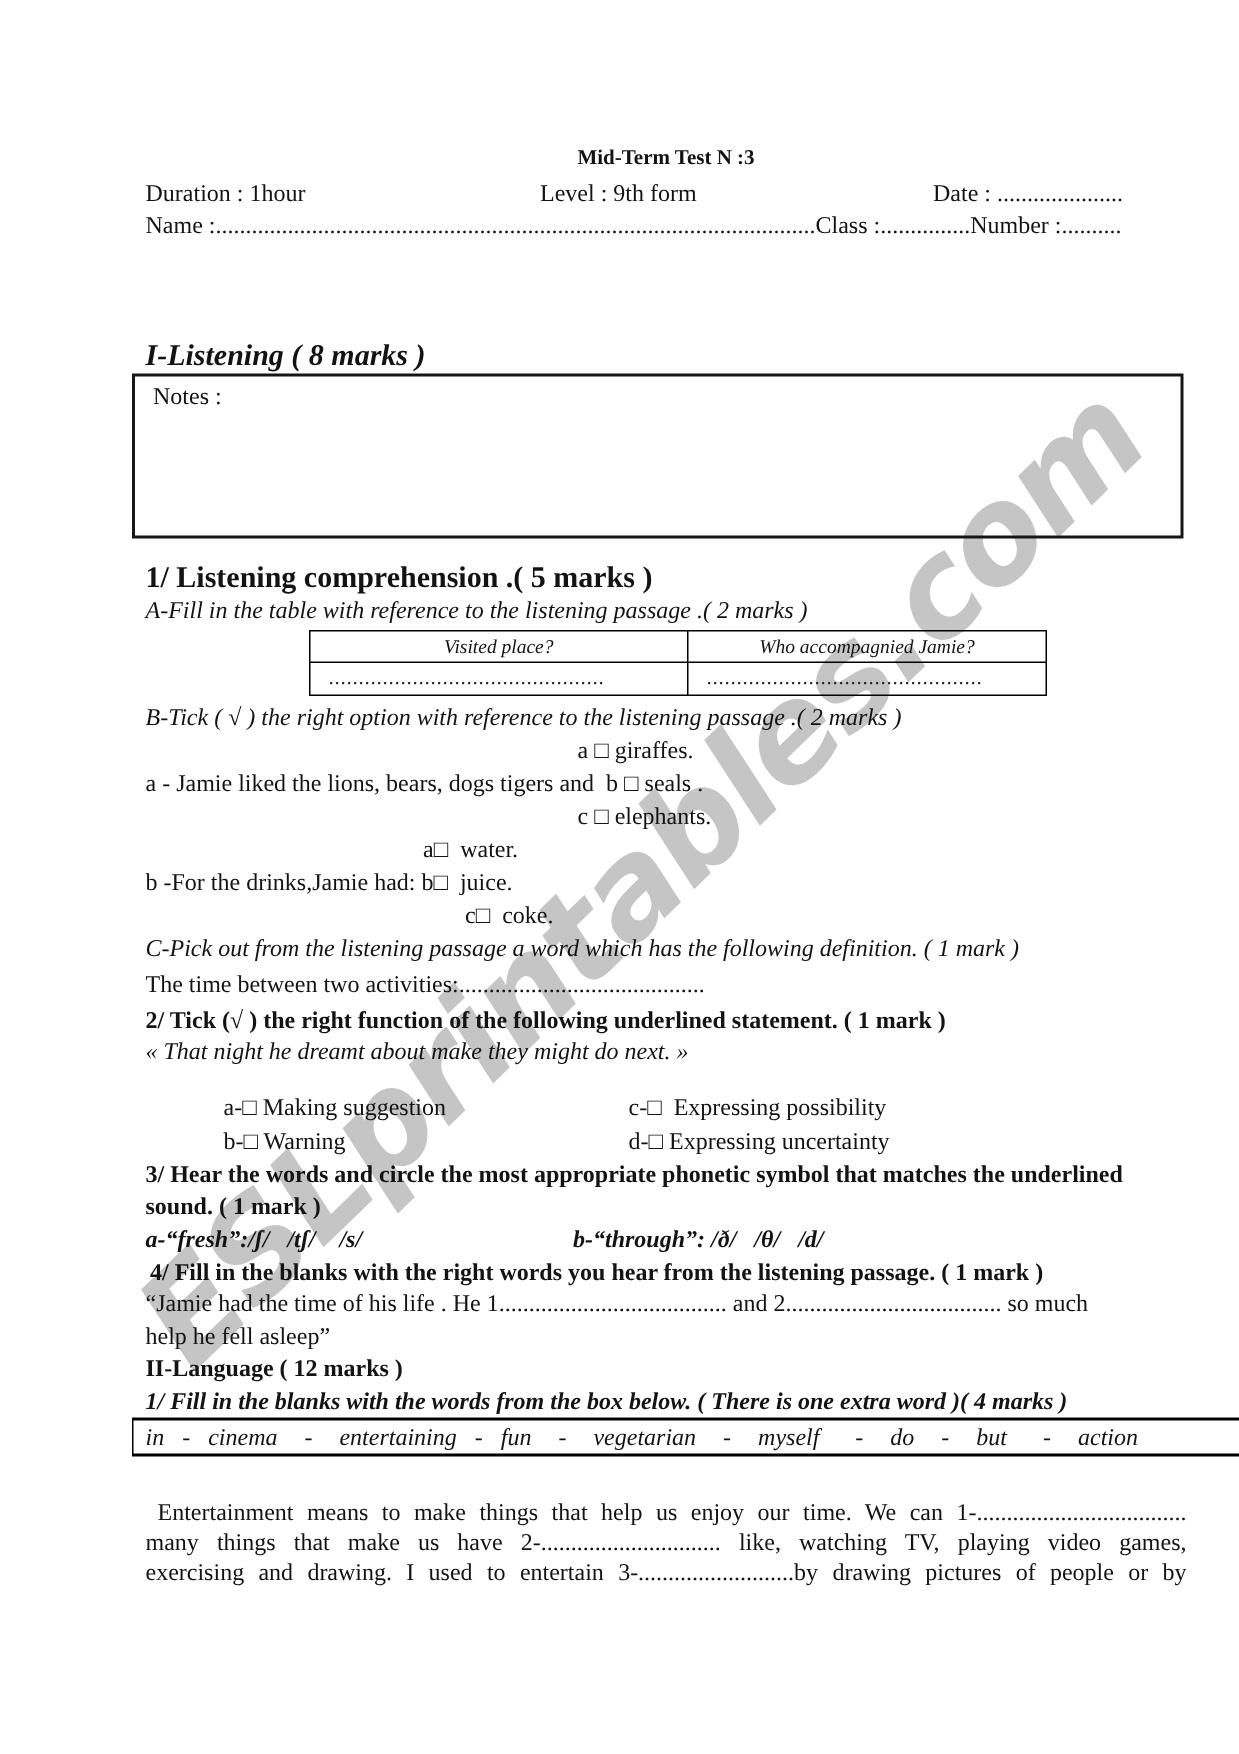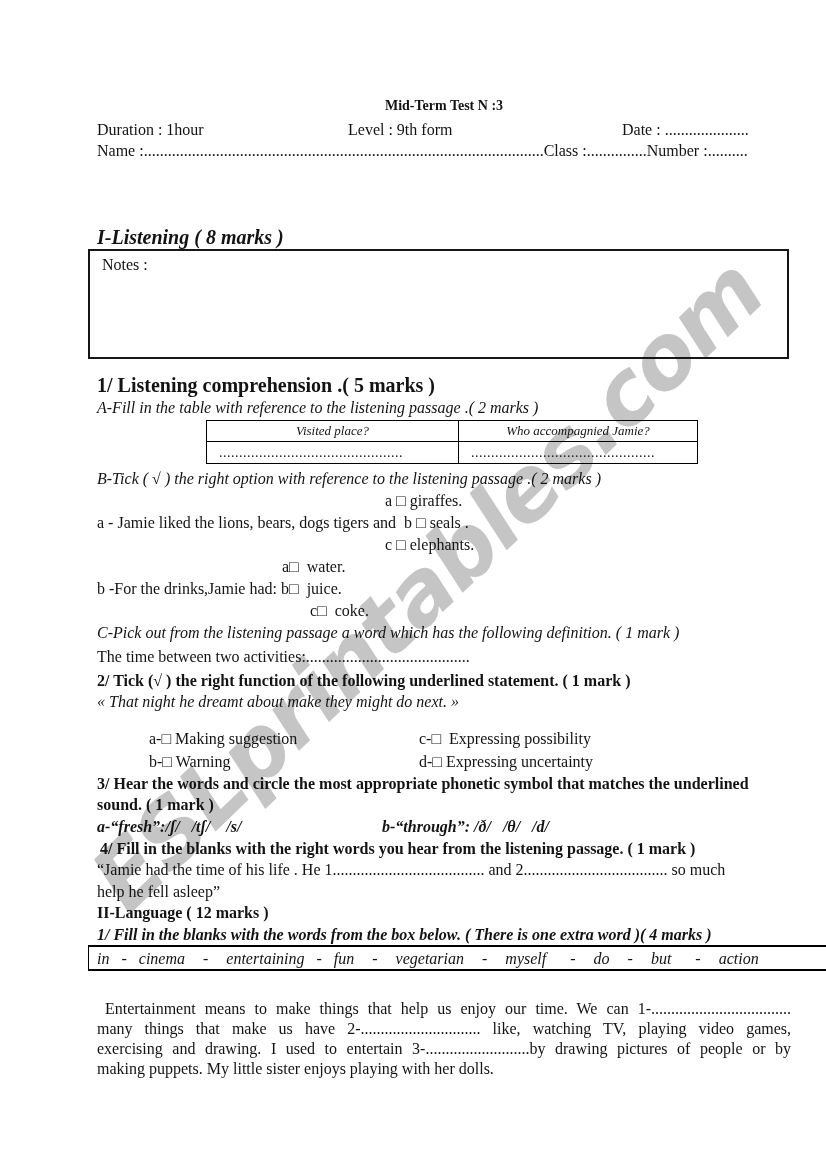--- a/index.html
+++ b/index.html
@@ -15,21 +15,21 @@
     font-size:88px;letter-spacing:-2px;
     color:#c5c5c5;white-space:nowrap;z-index:0;user-select:none;
   }
   .content{position:relative;z-index:1;margin-left:97px;width:694px;font-size:16px;}
   .ws-pre{white-space:pre;}
   .u{}
 
   .title{margin-top:95px;font-size:14px;font-weight:700;text-align:center;line-height:21px;}
   .meta-row{margin-top:3px;height:21px;position:relative;line-height:21px;}
   .pos-duration{position:absolute;left:0;}
-  .pos-level{position:absolute;left:251px;}
+  .pos-level{position:absolute;left:263px;}
   .pos-date{position:absolute;left:525px;}
   .name-line{height:21px;line-height:21px;overflow:hidden;}
 
   .sec-listening{margin-top:65px;font-weight:700;font-style:italic;font-size:20px;line-height:22px;}
   .notes-box{margin-top:1px;margin-left:-9px;width:701px;height:110px;border:2px solid #161616;
     box-sizing:border-box;padding:5px 0 0 12px;background:transparent;}
 
   .q1-title{margin-top:14px;font-weight:700;font-size:20px;line-height:24px;}
   .q1a{font-style:italic;line-height:22px;}
 
@@ -156,17 +156,16 @@
 
     <div class="sec-language">II-Language ( 12 marks )</div>
     <div class="lang-q1">1/ Fill in the blanks with the words from the box below. ( There is one extra word )( 4 marks )</div>
 
     <div class="word-box ws-pre">in  -  cinema   -   entertaining  -  fun   -   vegetarian   -   myself    -   do   -   but    -   action</div>
 
     <div class="para">
       <div class="pline pjust pindent">Entertainment means to make things that help us enjoy our time. We can 1-...................................</div>
       <div class="pline pjust">many things that make us have 2-.............................. like, watching TV, playing video games,</div>
       <div class="pline pjust">exercising and drawing. I used to entertain 3-..........................by drawing pictures of people or by</div>
-      <div class="pline">making puppets. My little sister enjoys playing with her dolls.</div>
     </div>
 
   </div>
 </div>
 
 </body></html>

